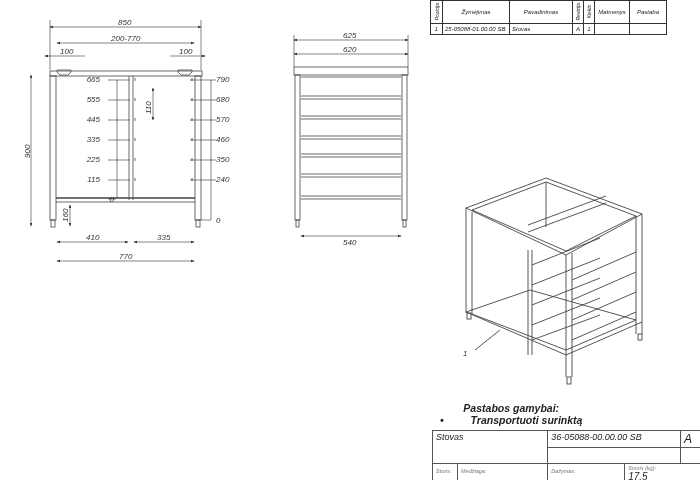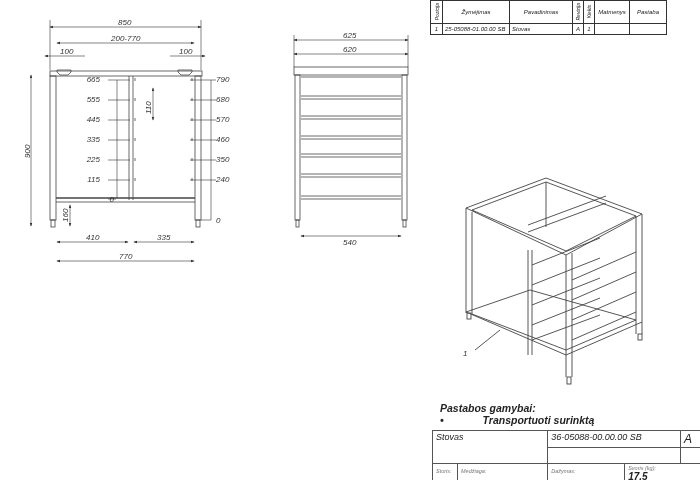--- a/index.html
+++ b/index.html
@@ -7,21 +7,21 @@
   svg{position:absolute;left:0;top:0;}
   .bom{position:absolute;left:430px;top:0;border-collapse:collapse;font-size:6px;font-style:italic;}
   .bom td{border:1px solid #333;padding:0 2px;height:10px;white-space:nowrap;}
   .bom .hdr td{height:22px;text-align:center;}
   .vert{writing-mode:vertical-rl;transform:rotate(180deg);font-size:5px;}
   .title-block{position:absolute;left:432px;top:430px;width:270px;font-style:italic;}
   .tb{border-collapse:collapse;width:100%;}
   .tb td{border:1px solid #555;vertical-align:top;font-size:9px;padding:1px 3px;}
   .small{font-size:5.5px;color:#777;}
   .notes{position:absolute;left:440px;top:402px;font-weight:bold;font-style:italic;font-size:10.5px;}
-  .notes div{line-height:12px;}
+  .notes div{line-height:12px;text-align:center;}
   .dim{font-size:8px;font-style:italic;fill:#333;font-family:"Liberation Sans",sans-serif;}
 </style>
 </head>
 <body>
 
 <table class="bom">
   <tbody>
       <tr class="hdr">
     <td style="width:7px"><span class="vert">Pozicija</span></td>
     <td style="width:62px">Žymėjimas</td>
@@ -156,21 +156,21 @@
 
   <text class="dim" x="343" y="38">625</text>
   <text class="dim" x="343" y="52">620</text>
   <text class="dim" x="343" y="245">540</text>
 </svg>
 
 <div class="notes">
   <div>Pastabos gamybai:</div>
   <div>
     <span>•</span>
-    <span style="margin-left:36px">Transportuoti surinktą</span>
+    <span style="margin-left:24px">Transportuoti surinktą</span>
   </div>
 </div>
 
 <div class="title-block">
   <table class="tb">
     <tbody>
         <tr>
       <td colspan="3" style="height:13px;border-bottom:none">Stovas</td>
       <td colspan="2" style="width:130px">36-05088-00.00.00 SB</td>
       <td style="width:14px;font-size:12px">A</td>
@@ -179,18 +179,18 @@
       <td colspan="3" style="height:13px;border-top:none"></td>
       <td colspan="2"></td>
       <td></td>
     </tr>
     <tr>
       <td style="width:18px;height:20px"><span class="small">Storis:</span></td>
       <td colspan="2" style="width:88px"><span class="small">Medžiaga:</span></td>
       <td style="width:70px"><span class="small">Dažymas:</span></td>
       <td colspan="2">
             <div class="small">Svoris (kg):</div>
-            <div style="font-weight:bold;font-size:10px">17.5</div>
+            <div style="font-weight:normal;font-size:10px">17.5</div>
           </td>
     </tr>
   </tbody>
     </table>
 </div>
 
 </body></html>

